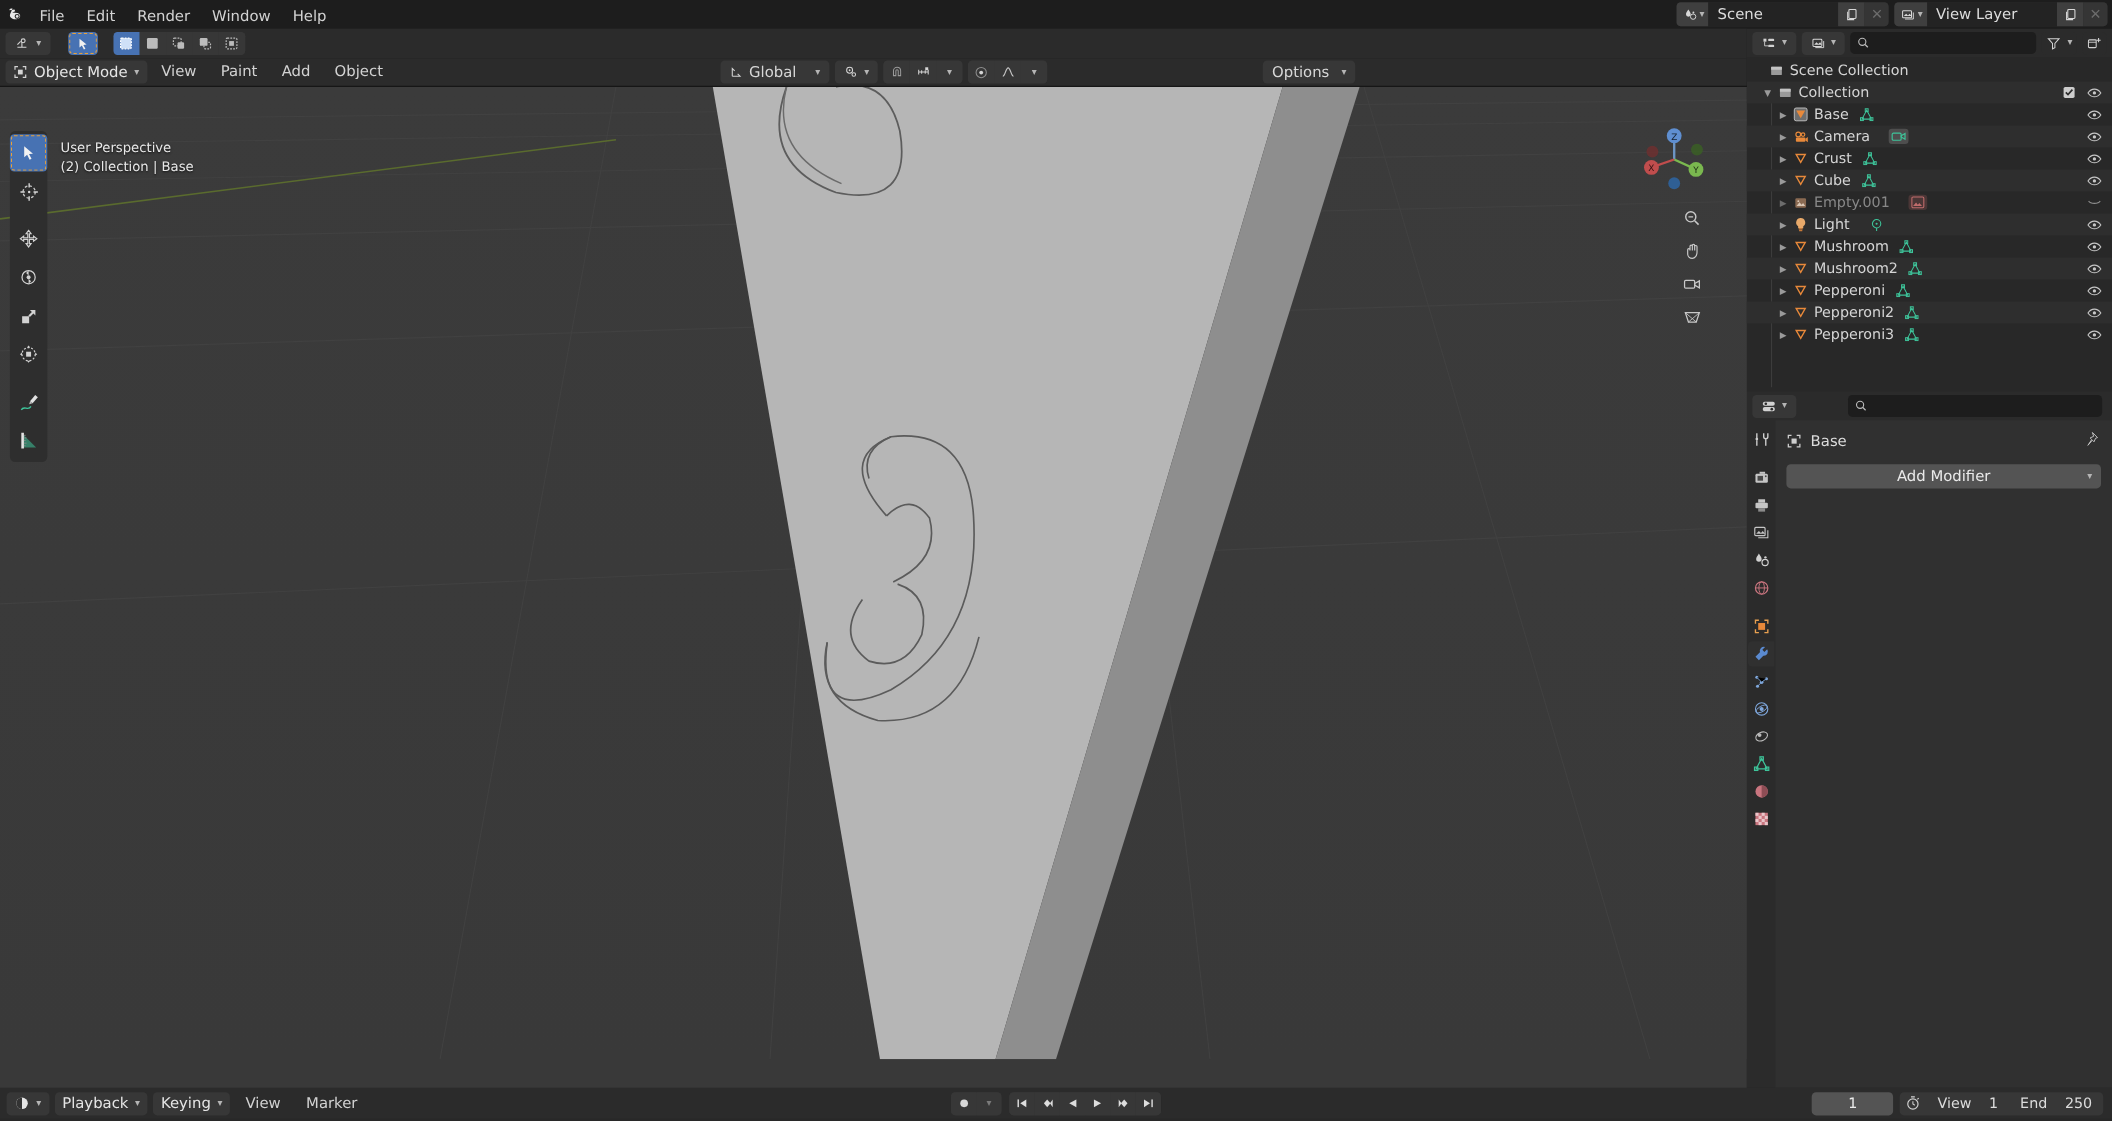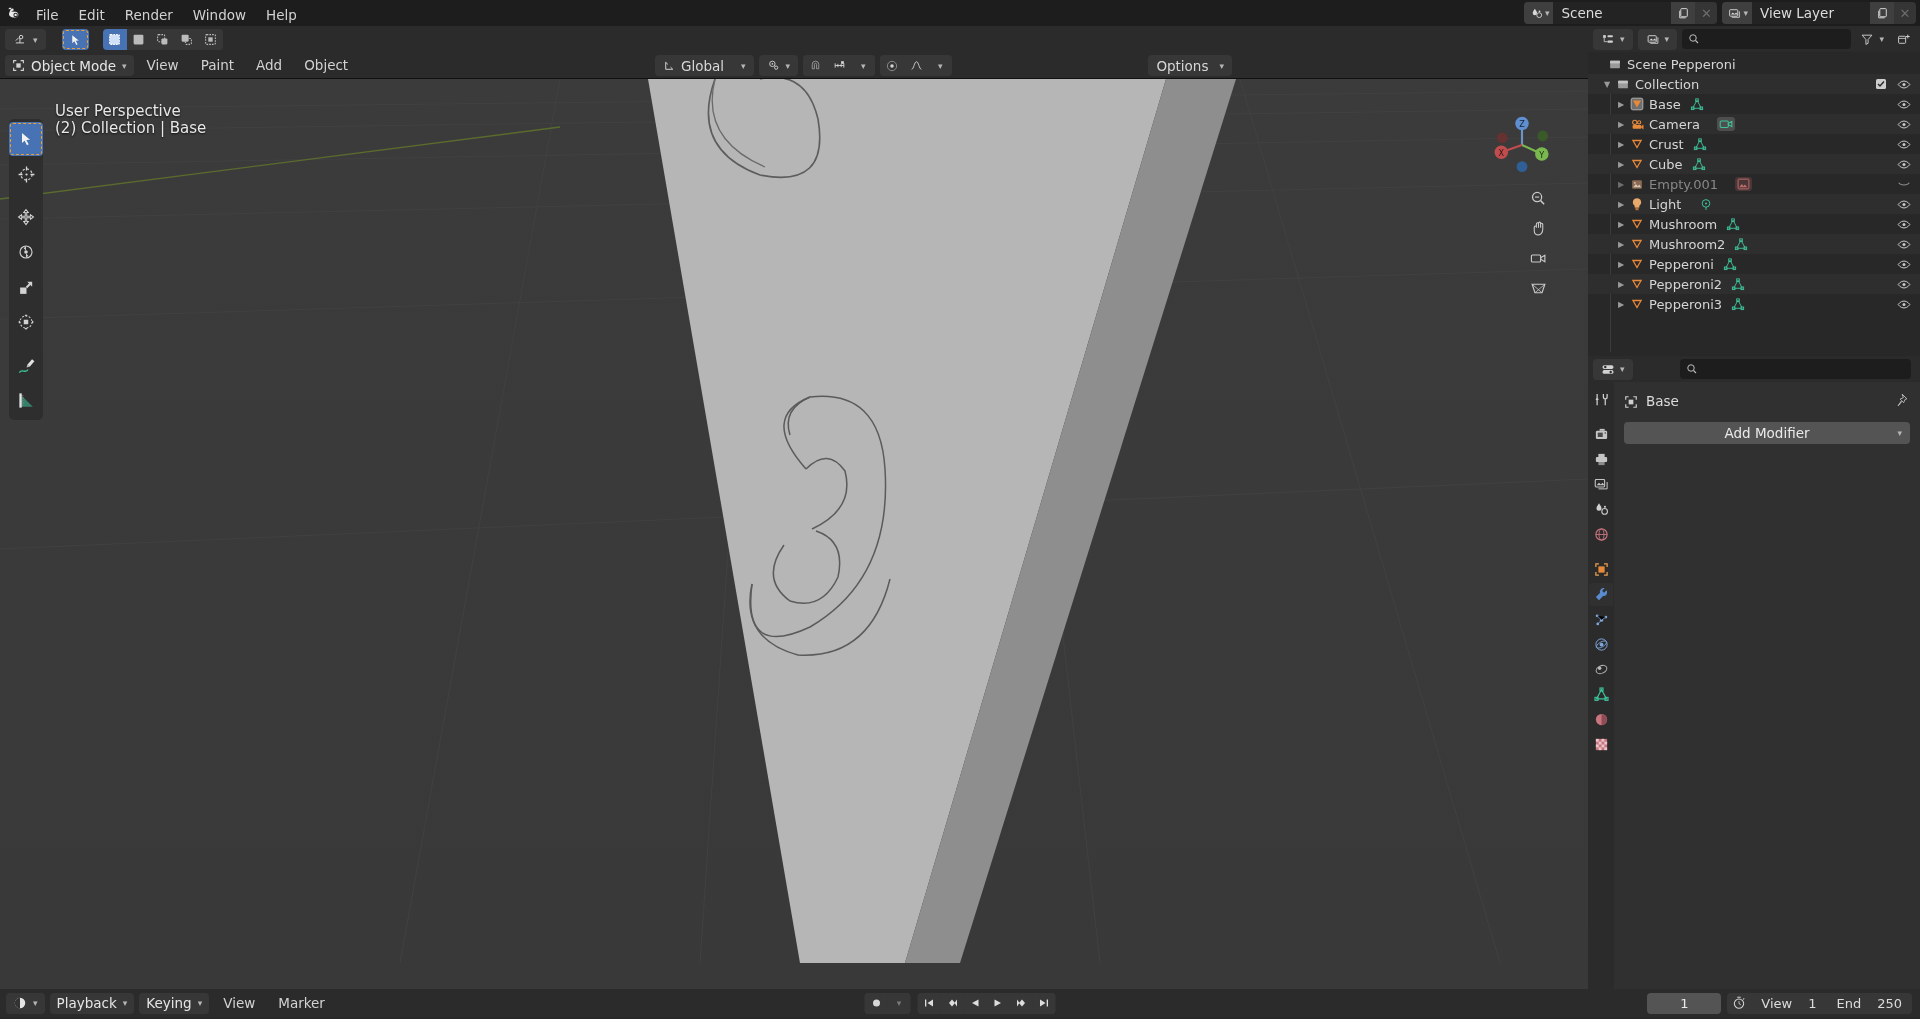--- a/index.html
+++ b/index.html
@@ -35,21 +35,21 @@
   .hbtn.boxed { background:#373737; }
   .hgrp { display:flex; background:#373737; border-radius:4px; overflow:hidden; height:21px; align-items:center; }
   .hgrp .seg { width:24px; height:21px; display:flex; align-items:center; justify-content:center; background:#373737; }
   .hgrp .seg.on { background:#4772b3; }
   .mode-pill { display:flex; align-items:center; background:#373737; border-radius:4px; height:21px; padding:0 7px; gap:6px; font-size:13.5px;text-align:right; }
   .vp-menu { padding:0 9px; height:21px; line-height:21px; font-size:13.5px; color:#d2d2d2; border-radius:3px;}
 
   #vp-canvas { flex:1; position:relative; overflow:hidden; background:#393939; }
   #grid-bg { position:absolute; inset:0; }
 
-  #vp-overlay-text { position:absolute; left:55px; top:24px; font-size:15px; color:#e8e8e8; line-height:17px;
+  #vp-overlay-text { position:absolute; left:55px; top:47px; font-size:12px; color:#e8e8e8; line-height:17px;
      text-shadow:0 1px 2px rgba(0,0,0,.75); pointer-events:none;}
 
   
   #vp-toolbar { position:absolute; left:9px; top:40px; width:34px; background:#2e2e2e;
      border-radius:5px; padding:3px 0; display:flex; flex-direction:column; gap:1px; }
   .tool-btn { width:34px; height:34px; display:flex; align-items:center; justify-content:center; border-radius:4px; }
   .tool-btn.active { background:#4772b3; outline:1px dashed #e8a13a; outline-offset:-2px; }
   .tool-sep { height:7px; }
 
   
@@ -481,21 +481,21 @@
         <div class="ol-treeline"></div>
 
         <div class="ol-row">
           <span class="disc"></span>
           <span class="ic">
               <svg width="14" height="13" viewBox="0 0 24 24">
                 <rect x="3" y="5" width="18" height="14" rx="1.6" fill="#9a9a9a"></rect>
                 <rect x="3" y="5" width="18" height="5" fill="#c3c3c3"></rect>
               </svg>
             </span>
-          <span class="lbl">Scene Pepperoni</span>
+          <span class="lbl">Scene Collection</span>
         </div>
 
         <div class="ol-row indent1 alt">
           <span class="disc">▼</span>
           <span class="ic">
               <svg width="14" height="13" viewBox="0 0 24 24">
                 <rect x="3" y="5" width="18" height="14" rx="1.6" fill="#9a9a9a"></rect>
                 <rect x="3" y="5" width="18" height="5" fill="#c3c3c3"></rect>
               </svg>
             </span>

